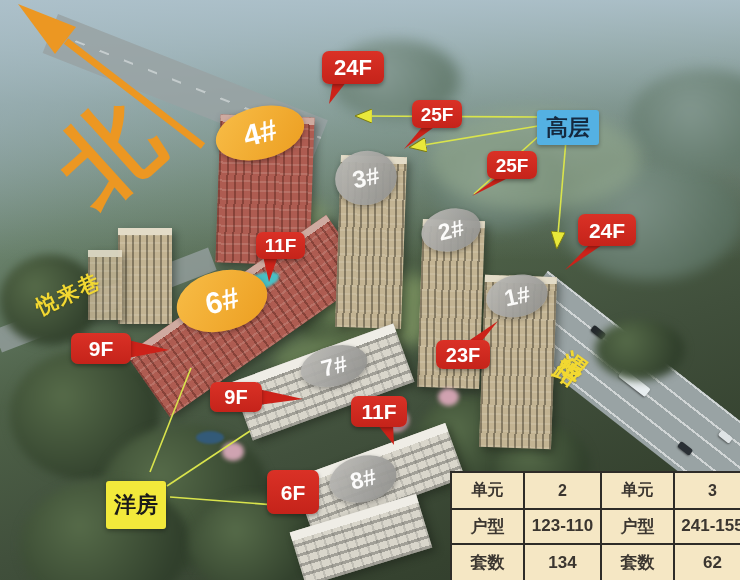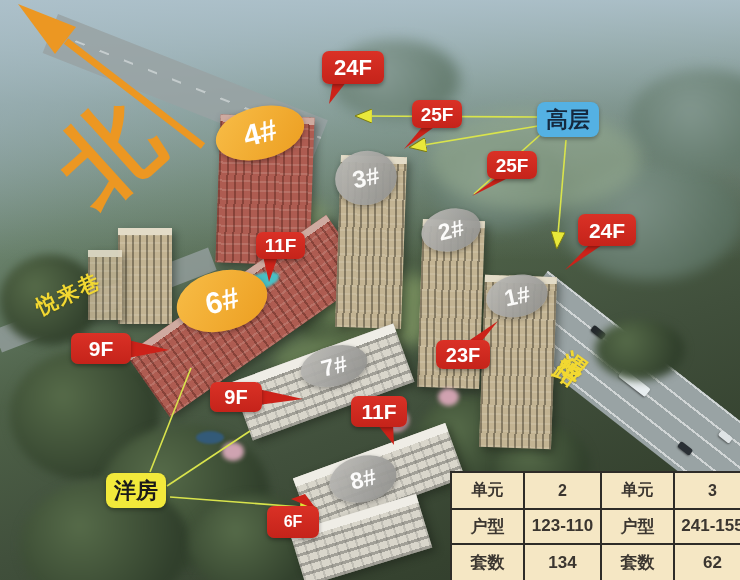--- a/index.html
+++ b/index.html
@@ -45,22 +45,22 @@
     color:#fff;font-weight:bold;border-radius:7px;
     box-shadow:0 2px 4px rgba(0,0,0,.35);line-height:1;}
   .oval{
     display:flex;align-items:center;justify-content:center;
     border-radius:50%;color:#fff;font-weight:bold;line-height:1;
     box-shadow:0 2px 5px rgba(0,0,0,.3);}
   .oval.orange{background:linear-gradient(135deg,#f8bd47,#ec9e21);}
   .oval.gray{background:linear-gradient(135deg,#bdbcb8,#8f8f8c);opacity:.95;}
   .tag{
     display:flex;align-items:center;justify-content:center;
-    font-weight:bold;line-height:1;border-radius:8px;
-    box-shadow:0 2px 4px rgba(0,0,0,.3);}
+    font-weight:bold;line-height:1;border-radius:3px;
+    box-shadow:0 2px 4px rgba(0,0,0,.3);margin-top:8px;}
   .roadname{color:#f2d832;font-weight:bold;text-shadow:0 1px 2px rgba(60,60,0,.4);}
   .north-char{color:#ec9722;font-weight:bold;}
   
   #unit-table{border-collapse:collapse;background:#f5e7c4;table-layout:fixed;}
   #unit-table td{border:2px solid #2e2c28;text-align:center;color:#3b3630;
     font-weight:bold;padding:0;overflow:hidden;white-space:nowrap;}
 </style>
 </head>
 <body>
 
@@ -164,24 +164,24 @@
 
   <div class="abs callout" style="left:322px;top:51px;width:62px;height:33px;font-size:22px;">24F</div>
   <div class="abs callout" style="left:412px;top:100px;width:50px;height:28px;font-size:19px;">25F</div>
   <div class="abs callout" style="left:487px;top:151px;width:50px;height:28px;font-size:19px;">25F</div>
   <div class="abs callout" style="left:578px;top:214px;width:58px;height:32px;font-size:21px;">24F</div>
   <div class="abs callout" style="left:436px;top:340px;width:54px;height:29px;font-size:20px;">23F</div>
   <div class="abs callout" style="left:256px;top:232px;width:49px;height:27px;font-size:19px;">11F</div>
   <div class="abs callout" style="left:71px;top:333px;width:60px;height:31px;font-size:21px;">9F</div>
   <div class="abs callout" style="left:210px;top:382px;width:52px;height:30px;font-size:20px;">9F</div>
   <div class="abs callout" style="left:351px;top:396px;width:56px;height:31px;font-size:21px;">11F</div>
-  <div class="abs callout" style="left:267px;top:470px;width:52px;height:32px;font-size:16px;margin-top:36px;">6F</div>
+  <div class="abs callout" style="left:267px;top:470px;width:52px;height:44px;font-size:21px;">6F</div>
 
   <div class="abs tag" style="left:537px;top:102px;width:62px;height:35px;background:#54b1e3;color:#15293f;font-size:22px;">高层</div>
-  <div class="abs tag" style="left:106px;top:473px;width:60px;height:35px;background:#f2e93b;color:#1a1a1a;font-size:22px;">洋房</div>
+  <div class="abs tag" style="left:106px;top:473px;width:60px;height:48px;background:#f2e93b;color:#1a1a1a;font-size:22px;">洋房</div>
 
   <div class="abs roadname" style="left:34px;top:280px;font-size:21px;transform:rotate(-25deg);letter-spacing:2px;">悦来巷</div>
   <div class="abs roadname" style="left:572px;top:338px;font-size:25px;writing-mode:vertical-rl;transform:rotate(36deg);letter-spacing:5px;">渭华路</div>
 
   <table id="unit-table" class="abs" style="left:450px;top:471px;width:292px;height:112px;">
     <tbody>
     <tr style="height:27px;font-size:16px;">
       <td style="width:71px;">单元</td>
       <td style="width:75px;">2</td>
       <td style="width:71px;">单元</td>

